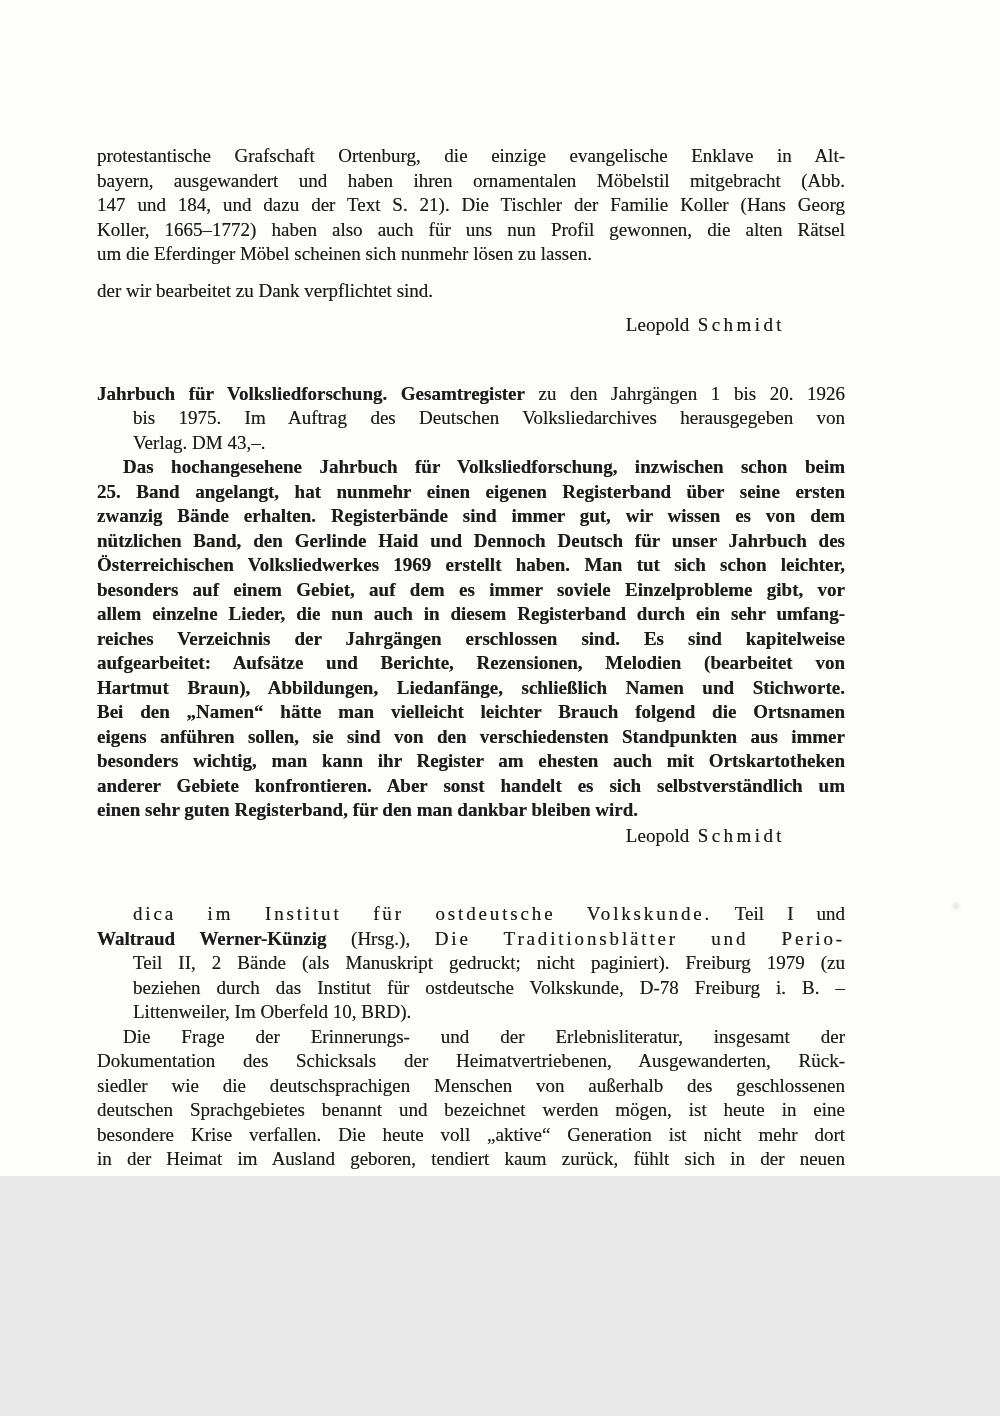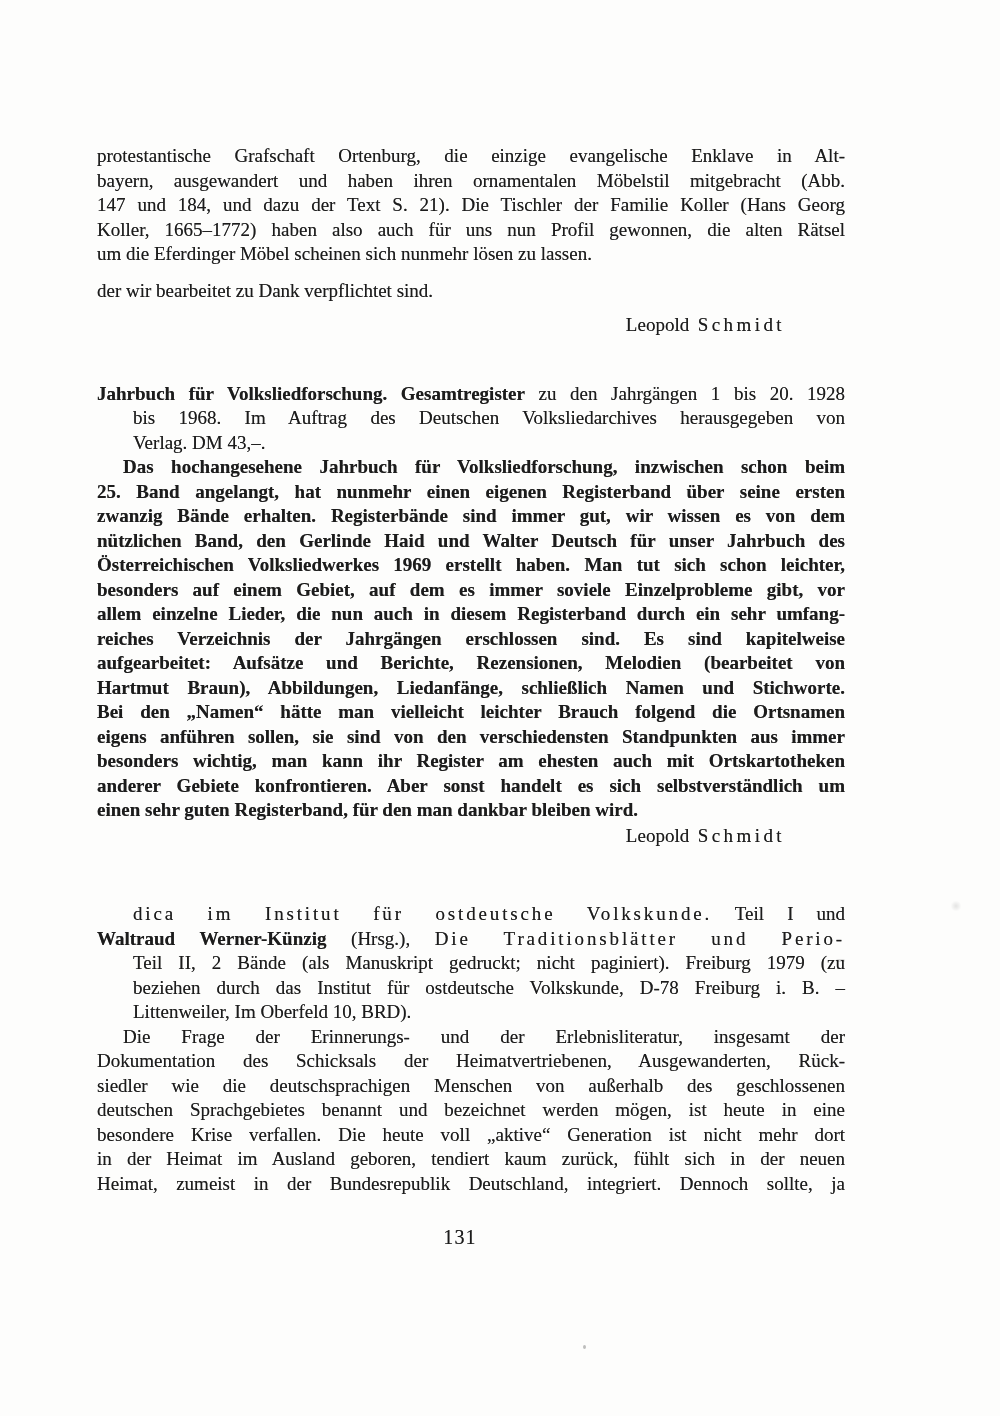--- a/index.html
+++ b/index.html
@@ -3,21 +3,21 @@
 <meta charset="utf-8">
 <style>
   html, body { margin: 0; padding: 0; }
   body {
     font-family: "Liberation Serif", serif;
     background: #e8e8e8;
   }
   .page {
     position: relative;
     width: 1000px;
-    height: 1416px;
+    height: 1176px;
     background: #fdfdfc;
     color: #1c1c1c;
     overflow: hidden;
     text-shadow: 0 0 0.4px rgba(10,10,10,0.55);
   }
   .textblock {
     position: absolute;
     left: 97px;
     top: 144px;
     width: 748px;
@@ -79,30 +79,30 @@
 
     <div class="para p2">
       <div class="ln">der wir bearbeitet zu Dank verpflichtet sind.</div>
     </div>
 
     <div class="sig sig1">
       <span>Leopold</span><span class="fam">Schmidt</span>
     </div>
 
     <div class="entry e1">
-      <div class="ln j"><b>Jahrbuch für Volksliedforschung. Gesamtregister</b><span> zu den Jahrgängen 1 bis 20. 1928</span></div>
-      <div class="ln j hang">bis 1968. Im Auftrag des Deutschen Volksliedarchives herausgegeben von</div>
+      <div class="ln j"><b>Jahrbuch für Volksliedforschung. Gesamtregister</b><span> zu den Jahrgängen 1 bis 20. 1926</span></div>
+      <div class="ln j hang">bis 1975. Im Auftrag des Deutschen Volksliedarchives herausgegeben von</div>
       <div class="ln hang">Verlag. DM 43,–.</div>
     </div>
 
     <div class="para p3">
       <div class="ln j ind">Das hochangesehene Jahrbuch für Volksliedforschung, inzwischen schon beim</div>
       <div class="ln j">25. Band angelangt, hat nunmehr einen eigenen Registerband über seine ersten</div>
       <div class="ln j">zwanzig Bände erhalten. Registerbände sind immer gut, wir wissen es von dem</div>
-      <div class="ln j">nützlichen Band, den Gerlinde Haid und Walter Deutsch für unser Jahrbuch des</div>
+      <div class="ln j">nützlichen Band, den Gerlinde Haid und Dennoch Deutsch für unser Jahrbuch des</div>
       <div class="ln j">Österreichischen Volksliedwerkes 1969 erstellt haben. Man tut sich schon leichter,</div>
       <div class="ln j">besonders auf einem Gebiet, auf dem es immer soviele Einzelprobleme gibt, vor</div>
       <div class="ln j">allem einzelne Lieder, die nun auch in diesem Registerband durch ein sehr umfang-</div>
       <div class="ln j">reiches Verzeichnis der Jahrgängen erschlossen sind. Es sind kapitelweise</div>
       <div class="ln j">aufgearbeitet: Aufsätze und Berichte, Rezensionen, Melodien (bearbeitet von</div>
       <div class="ln j">Hartmut Braun), Abbildungen, Liedanfänge, schließlich Namen und Stichworte.</div>
       <div class="ln j">Bei den „Namen“ hätte man vielleicht leichter Brauch folgend die Ortsnamen</div>
       <div class="ln j">eigens anführen sollen, sie sind von den verschiedensten Standpunkten aus immer</div>
       <div class="ln j">besonders wichtig, man kann ihr Register am ehesten auch mit Ortskartotheken</div>
       <div class="ln j">anderer Gebiete konfrontieren. Aber sonst handelt es sich selbstverständlich um</div>

